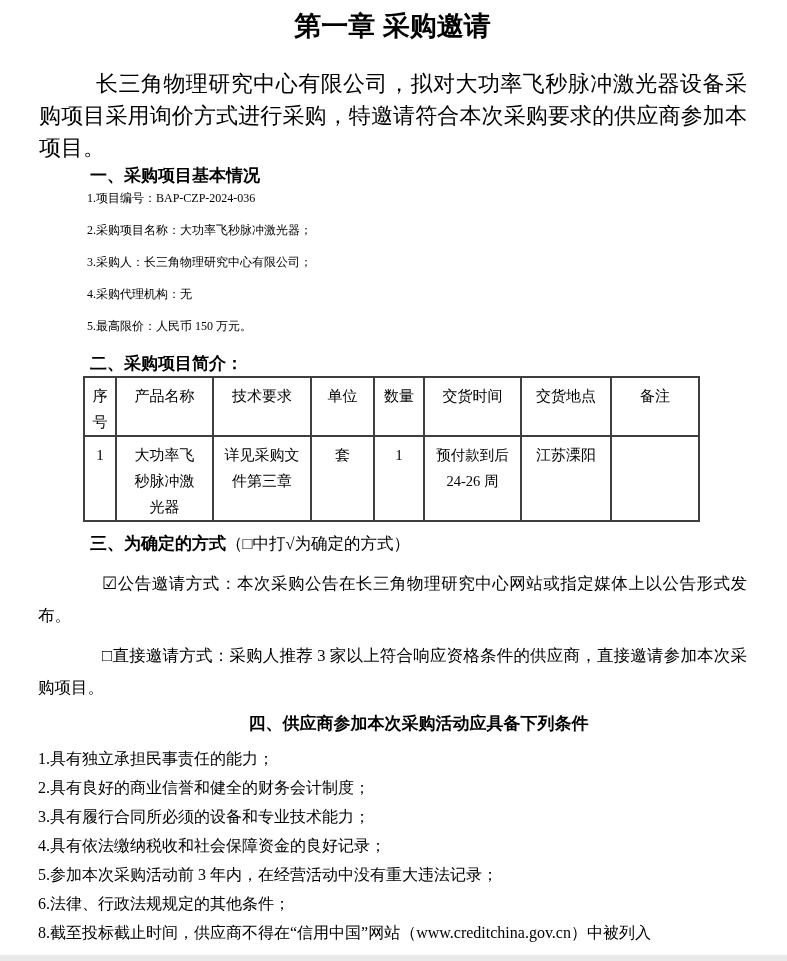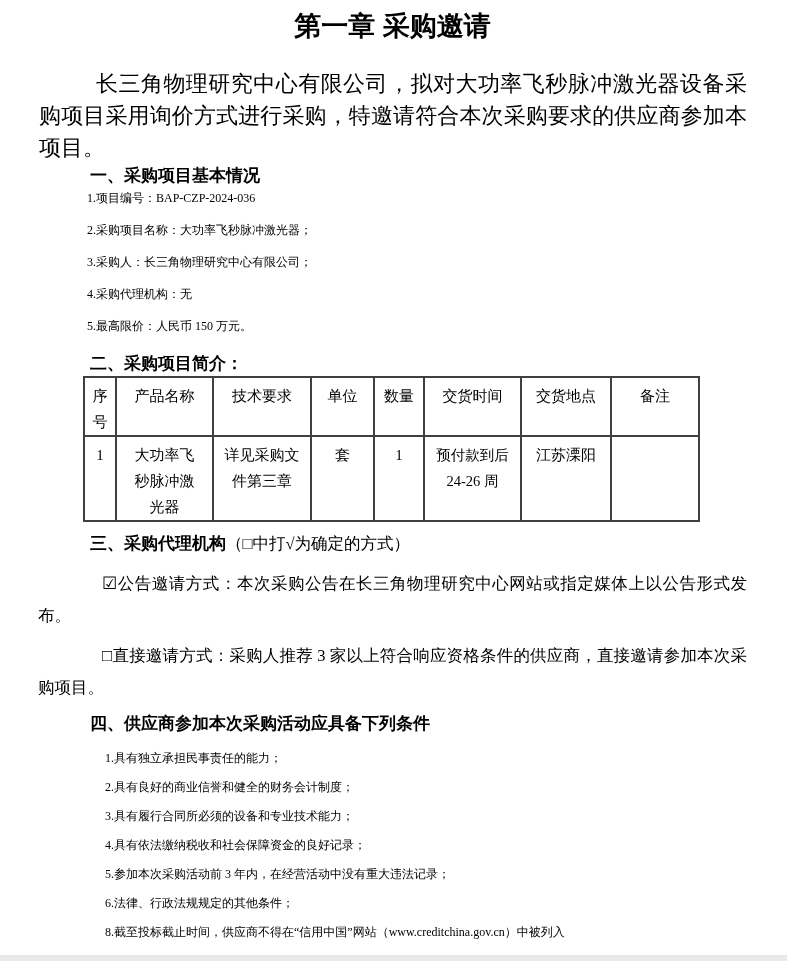--- a/index.html
+++ b/index.html
@@ -33,30 +33,29 @@
     font-size:17px;line-height:24px;
   }
   .sec-heading .paren{
     font-family:"Liberation Serif","DejaVu Serif",serif;
     font-weight:normal;
     font-size:16.5px;
     text-align:right;
   }
   .h2pos{margin-top:10px;}
   .h3pos{margin-top:10px;}
-  .h4pos{margin-top:8px;}
+  .h4pos{margin-top:8px;text-align:center;}
   .s1-group{margin-top:-6px;}
   .item{
     margin-left:49px;
     font-size:12px;line-height:32px;
   }
   .s4-group{margin-top:8px;}
   .item4{
-    margin-left:67px;
-    font-size:12px;line-height:29px;
+    font-size:16px;line-height:29px;
   }
   .opt{
     margin:0;
     font-size:16.5px;line-height:32px;
     text-align:justify;
     text-indent:64px;
   }
   .opt1{margin-top:12px;}
   .opt2{margin-top:8px;}
   .cb{font-size:17px;}
@@ -139,21 +138,21 @@
       <td class="delivery">
         <span class="cell-line">预付款到后</span>
         <span class="cell-line">24-26 周</span>
       </td>
       <td>江苏溧阳</td>
       <td></td>
     </tr>
   </tbody>
     </table>
 
-  <h2 class="sec-heading h3pos"><span>三、采购代理机构</span><span class="paren">（□中打√为确定的方式）</span></h2>
+  <h2 class="sec-heading h3pos"><span>三、为确定的方式</span><span class="paren">（□中打√为确定的方式）</span></h2>
 
   <p class="opt opt1"><span class="cb">☑</span><span>公告邀请方式：本次采购公告在长三角物理研究中心网站或指定媒体上以公告形式发布。</span></p>
 
   <p class="opt opt2"><span class="cb">□</span><span>直接邀请方式：采购人推荐 3 家以上符合响应资格条件的供应商，直接邀请参加本次采购项目。</span></p>
 
   <h2 class="sec-heading h4pos">四、供应商参加本次采购活动应具备下列条件</h2>
   <div class="s4-group">
     <div class="item4">1.具有独立承担民事责任的能力；</div>
     <div class="item4">2.具有良好的商业信誉和健全的财务会计制度；</div>
     <div class="item4">3.具有履行合同所必须的设备和专业技术能力；</div>

